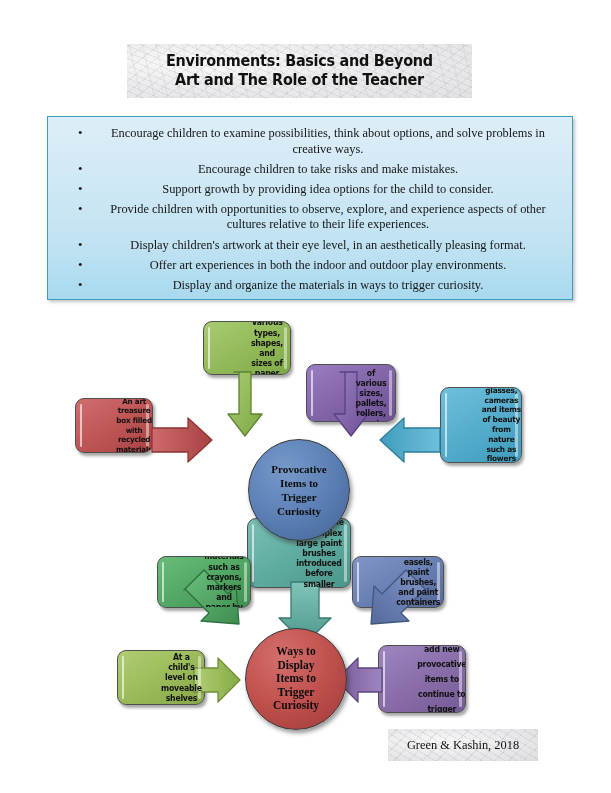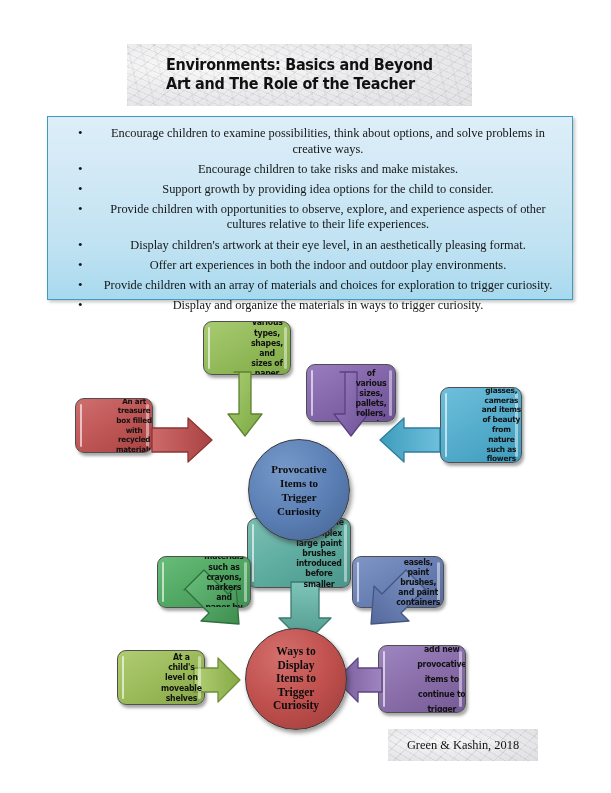--- a/index.html
+++ b/index.html
@@ -14,30 +14,30 @@
     overflow: hidden;
     font-family: "Liberation Serif", serif;
   }
 
   
   #title-banner {
     position: absolute;
     left: 127px;
     top: 44px;
     width: 345px;
-    height: 62px;
+    height: 54px;
     background:
       repeating-linear-gradient(23deg, rgba(150,150,155,0.16) 0px, rgba(150,150,155,0.16) 1px, rgba(255,255,255,0) 1px, rgba(255,255,255,0) 6px),
       repeating-linear-gradient(-38deg, rgba(130,130,140,0.13) 0px, rgba(130,130,140,0.13) 1px, rgba(255,255,255,0) 1px, rgba(255,255,255,0) 9px),
       repeating-linear-gradient(77deg, rgba(160,160,168,0.10) 0px, rgba(160,160,168,0.10) 2px, rgba(255,255,255,0) 2px, rgba(255,255,255,0) 13px),
       radial-gradient(ellipse at 25% 35%, #fafafa 0%, #ececee 45%, #e2e2e5 100%);
     display: flex;
     align-items: center;
     justify-content: center;
-    text-align: left;
+    text-align: center;
   }
   #title-banner .ttl {
     font-family: "DejaVu Sans", sans-serif;
     font-weight: bold;
     font-size: 15.5px;
     line-height: 19px;
     color: #111111;
     letter-spacing: -0.3px;
     transform: scaleX(0.93);
   }
@@ -165,21 +165,20 @@
 </div>
 
 <div id="bullet-panel">
   <ul>
     <li>Encourage children to examine possibilities, think about options, and solve problems in creative ways.</li>
     <li>Encourage children to take risks and make mistakes.</li>
     <li>Support growth by providing idea options for the child to consider.</li>
     <li>Provide children with opportunities to observe, explore, and experience aspects of other cultures relative to their life experiences.</li>
     <li>Display children's artwork at their eye level, in an aesthetically pleasing format.</li>
     <li>Offer art experiences in both the indoor and outdoor play environments.</li>
-    <li>Provide children with an array of materials and choices for exploration to trigger curiosity.</li>
     <li>Display and organize the materials in ways to trigger curiosity.</li>
   </ul>
 </div>
 
 <div class="diagram">
 
   <svg class="arrow" style="left:0px; top:310px; width:611px; height:180px;" viewBox="0 0 611 180">
     <defs>
       <linearGradient id="g1a" x1="0" y1="0" x2="1" y2="1">
         <stop offset="0%" stop-color="#aacd72"></stop>

